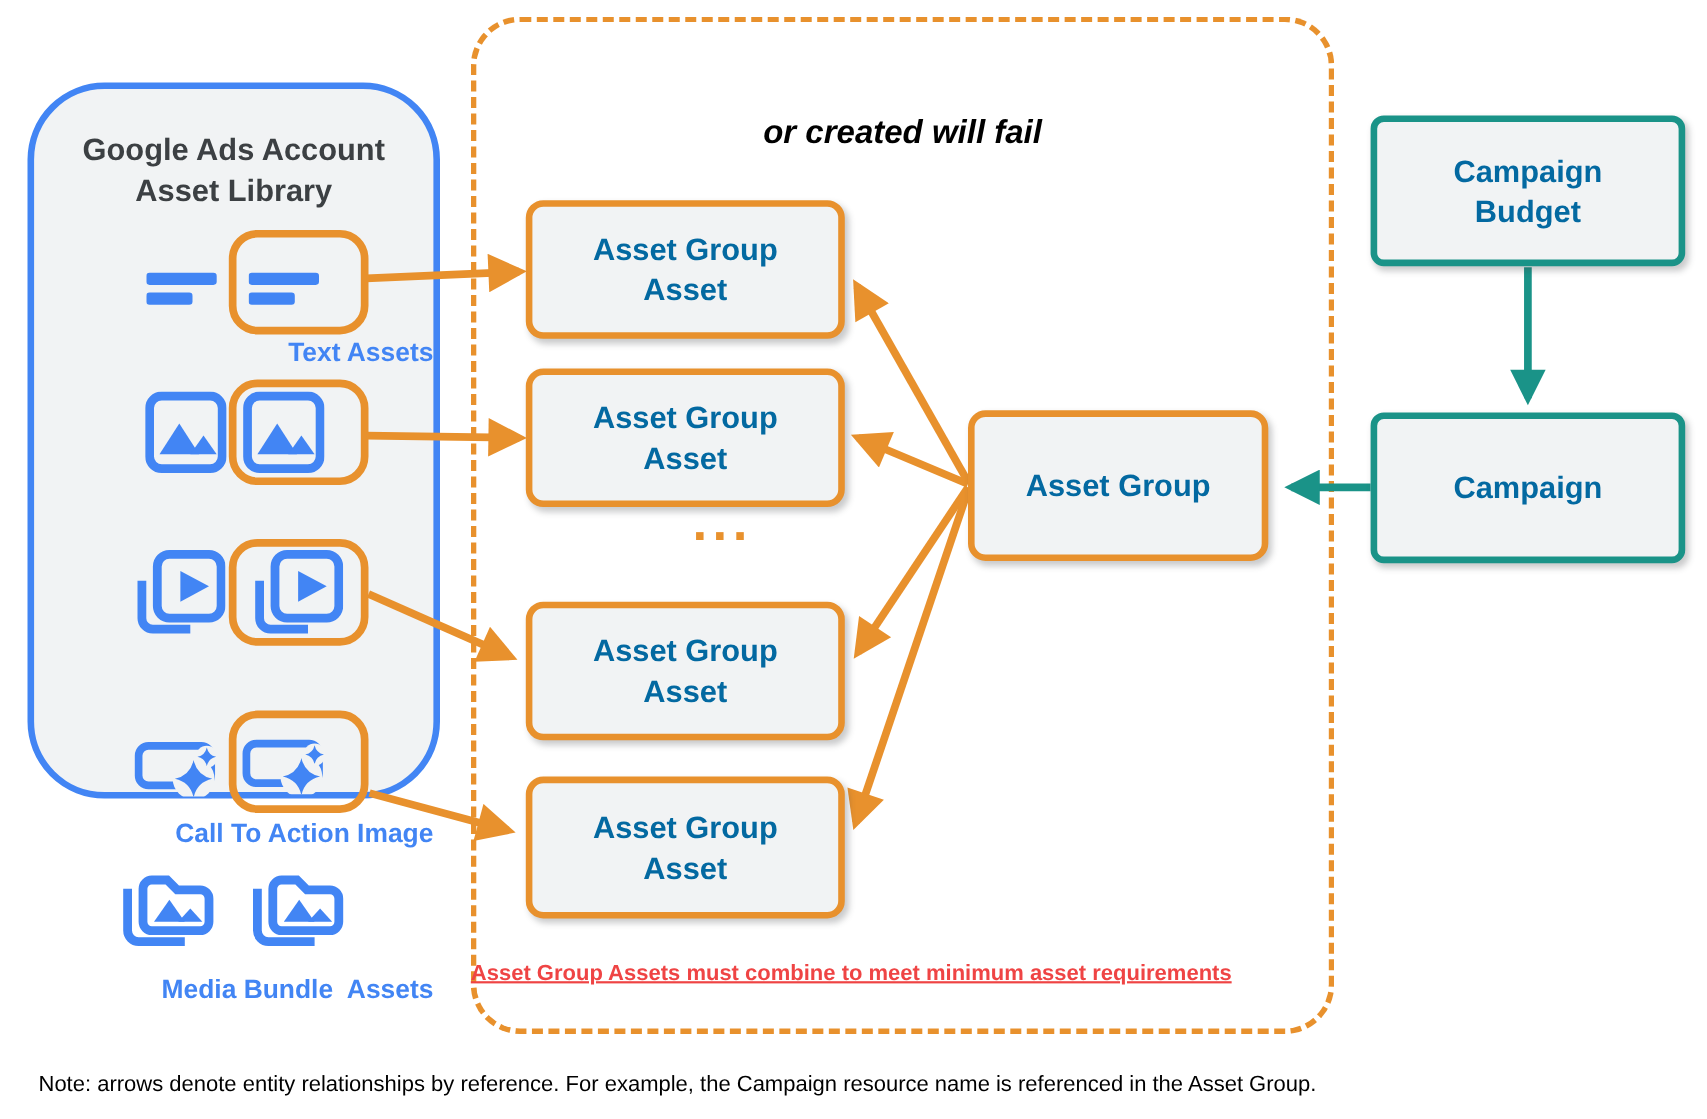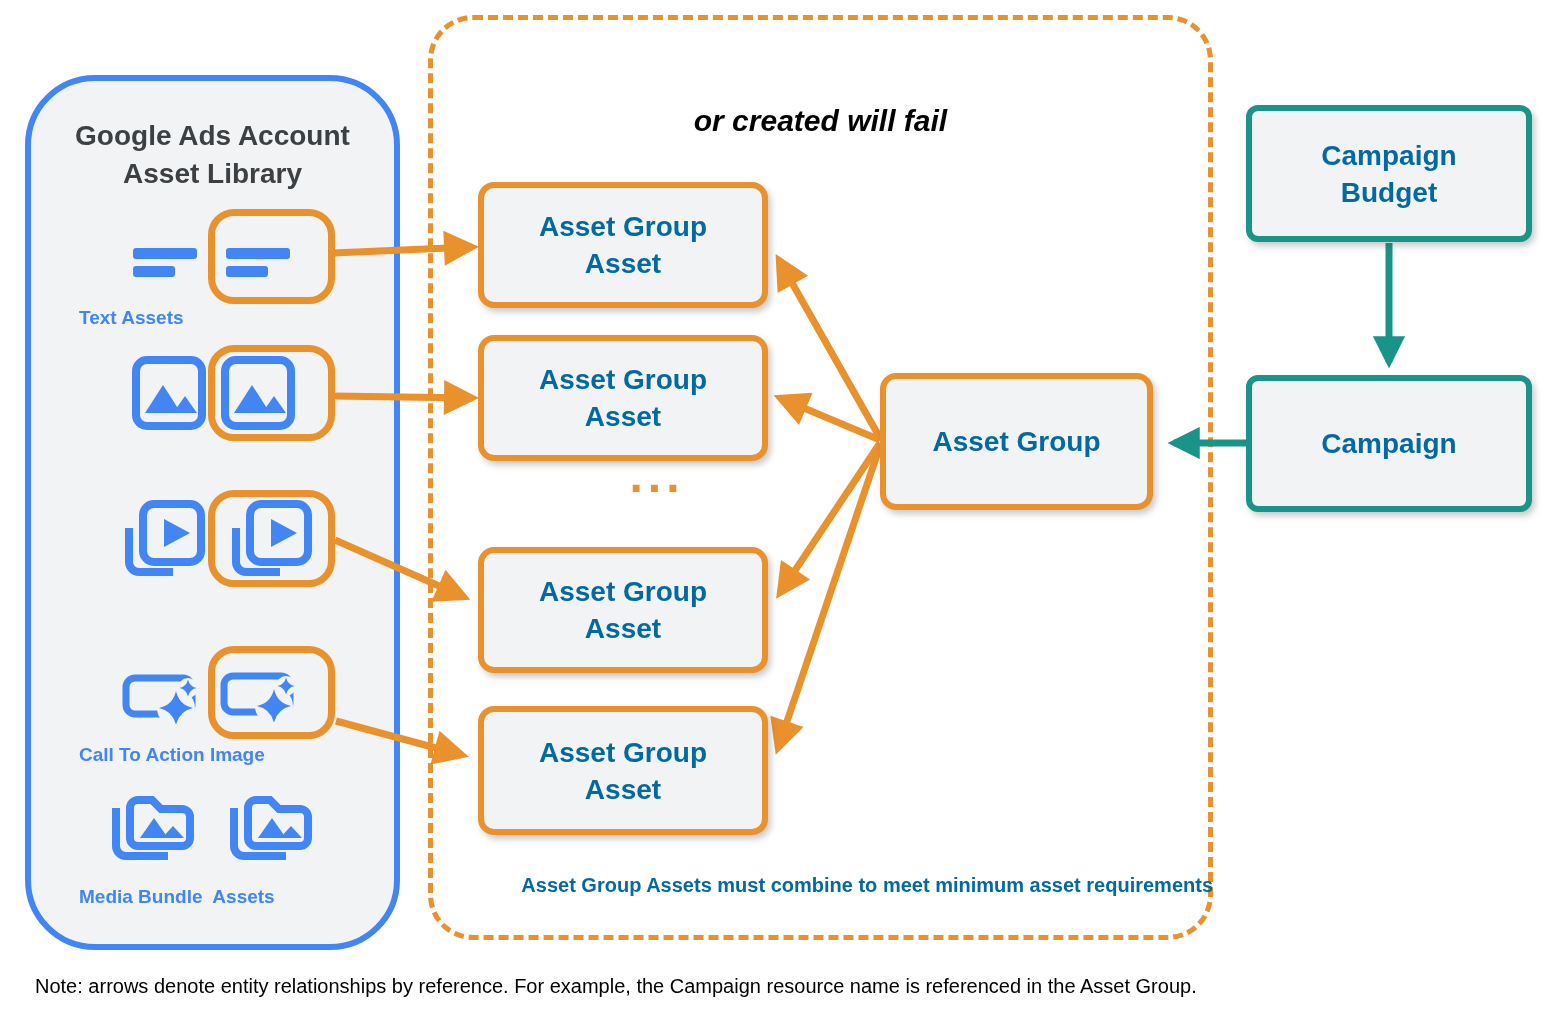--- a/index.html
+++ b/index.html
@@ -1,36 +1,36 @@
 <!DOCTYPE html>
 <html><head>
 <meta charset="utf-8">
 <style>
   * { margin:0; padding:0; box-sizing:border-box; }
   html,body { background:#fff; }
   body { font-family:"Liberation Sans", sans-serif; }
   .canvas { position:relative; width:1552px; height:1017px; background:#ffffff; overflow:hidden; }
 
   
-  .library-panel { position:absolute; left:25px; top:75px; width:375px; height:875px;
+  .library-panel { position:absolute; left:25px; top:75px; width:375px; height:651px;
     background:#F1F3F4; border:6px solid #4285F4; border-radius:70px; z-index:2; }
   .library-title { position:absolute; left:0; top:36px; width:100%; text-align:center;
     font-size:28px; font-weight:bold; color:#3C4043; line-height:38px; z-index:3; }
-  .asset-label { position:absolute; left:0; width:100%; text-align:left;
-    font-size:19px; font-weight:bold; color:#4285F4; white-space:pre;margin-left:48px; }
+  .asset-label { position:absolute; left:0; width:100%; text-align:right;
+    font-size:24px; font-weight:bold; color:#4285F4; white-space:pre; }
   .icon { position:absolute; }
   .select-ring { position:absolute; border:7px solid #E8912D; border-radius:26px; background:transparent; }
 
   
   .mutate-box { position:absolute; left:428px; top:15px; width:785px; height:925px;
     background:#ffffff; border:5px dashed #E8912D; border-radius:45px; z-index:1; }
   .mutate-heading { position:absolute; left:428px; top:52px; width:785px; text-align:center;
     font-size:30px; font-weight:bold; font-style:italic; color:#000; line-height:46px; z-index:2; }
-  .mutate-caption { position:absolute; left:428px; top:874px; width:785px; text-align:right;
-    font-size:20px; font-weight:bold; color:#0369a1; z-index:2; }
+  .mutate-caption { position:absolute; left:428px; top:874px; width:785px; text-align:left;
+    font-size:20px; font-weight:bold; color:#ef4444; z-index:2;text-decoration:underline; }
   .ellipsis { position:absolute; left:612px; top:448px; width:90px; text-align:center;
     font-size:48px; font-weight:bold; color:#E8912D; letter-spacing:5px; z-index:4; }
 
   
   .box { position:absolute; background:#F1F3F4; border:6px solid #E8912D; border-radius:16px;
     display:flex; flex-direction:column; align-items:center; justify-content:center; text-align:center;
     font-size:28px; font-weight:bold; color:#0369a1; line-height:37px;
     box-shadow:3px 4px 6px rgba(60,64,67,.28); z-index:4; }
   .box.teal { border-color:#1A9388; border-radius:12px; }
 

